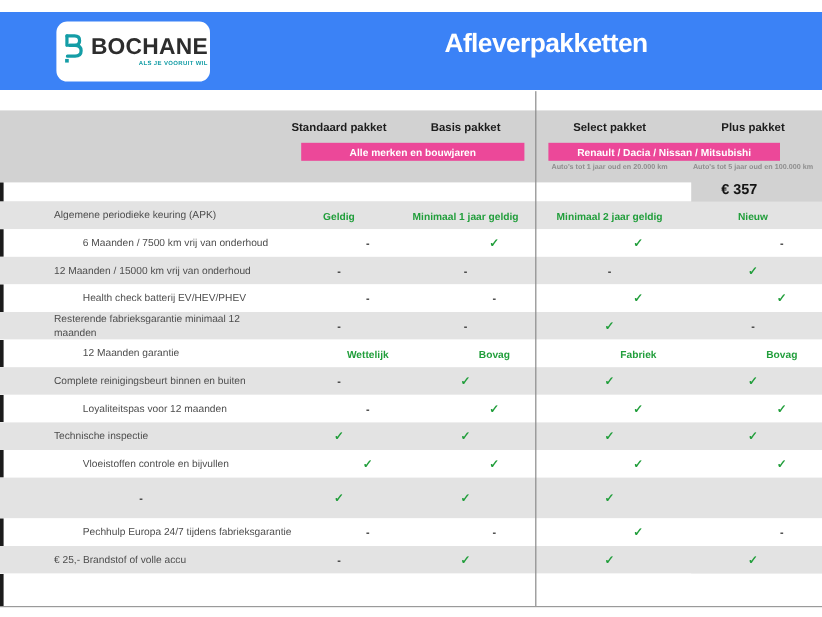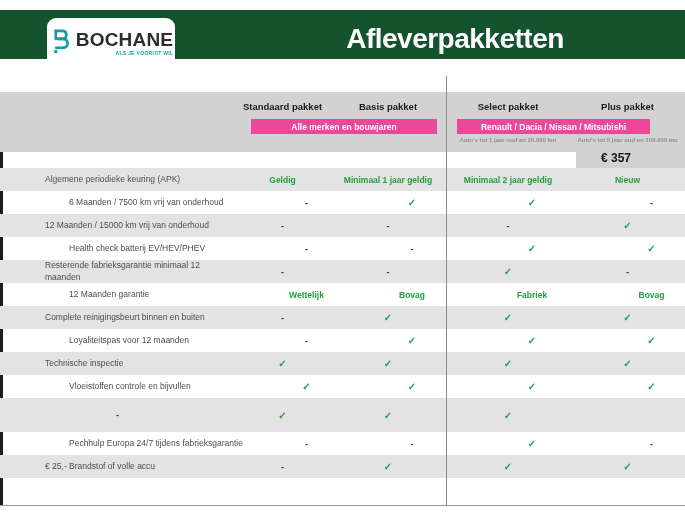--- a/index.html
+++ b/index.html
@@ -1,31 +1,31 @@
 <!DOCTYPE html>
 <html><head>
 <meta charset="utf-8">
 <style>
   html,body { margin:0; padding:0; background:#fff; }
   .page {
     position:relative; width:685px; height:514px; background:#ffffff;
     font-family:"Liberation Sans", sans-serif; overflow:hidden;
   }
   
-  .teal-band { position:absolute; left:0; top:10px; width:685px; height:49px; background:#14532d; }
+  .teal-band { position:absolute; left:0; top:10px; width:685px; height:65px; background:#3b82f6; }
   .logo {
     position:absolute; left:47px; top:8px; width:128px; height:50px; background:#ffffff;
     border-radius:9px; display:flex; align-items:center; justify-content:center; gap:5px;
   }
   .brandcol { display:flex; flex-direction:column; }
   .brand-name { font-size:19px; font-weight:bold; color:#2d2d2d; letter-spacing:0.2px; line-height:1; }
   .brand-tagline { font-size:5px; font-weight:bold; color:#149DA6; align-self:flex-end; margin-top:1px; letter-spacing:0.3px; }
   .page-title {
     position:absolute; left:250px; top:13px; width:410px; text-align:center;
-    color:#ffffff; font-size:28px; font-weight:bold; letter-spacing:-0.5px;
+    color:#ffffff; font-size:22px; font-weight:bold; letter-spacing:-0.5px;
   }
   
   .grid5 { display:grid; grid-template-columns:235px 95px 116px 124px 115px; width:685px; }
   
   .band { position:absolute; left:0; top:75px; width:685px; height:77px; background:#D2D2D2;margin-top:17px; }
   .names { position:absolute; top:9px; left:0; }
   .colname { text-align:center; font-weight:bold; font-size:9.5px; color:#1c1c1c; }
   .badge {
     position:absolute; top:27px; height:15px; background:#ec4899; color:#ffffff;
     font-weight:bold; font-size:8.5px; display:flex; align-items:center; justify-content:center;

